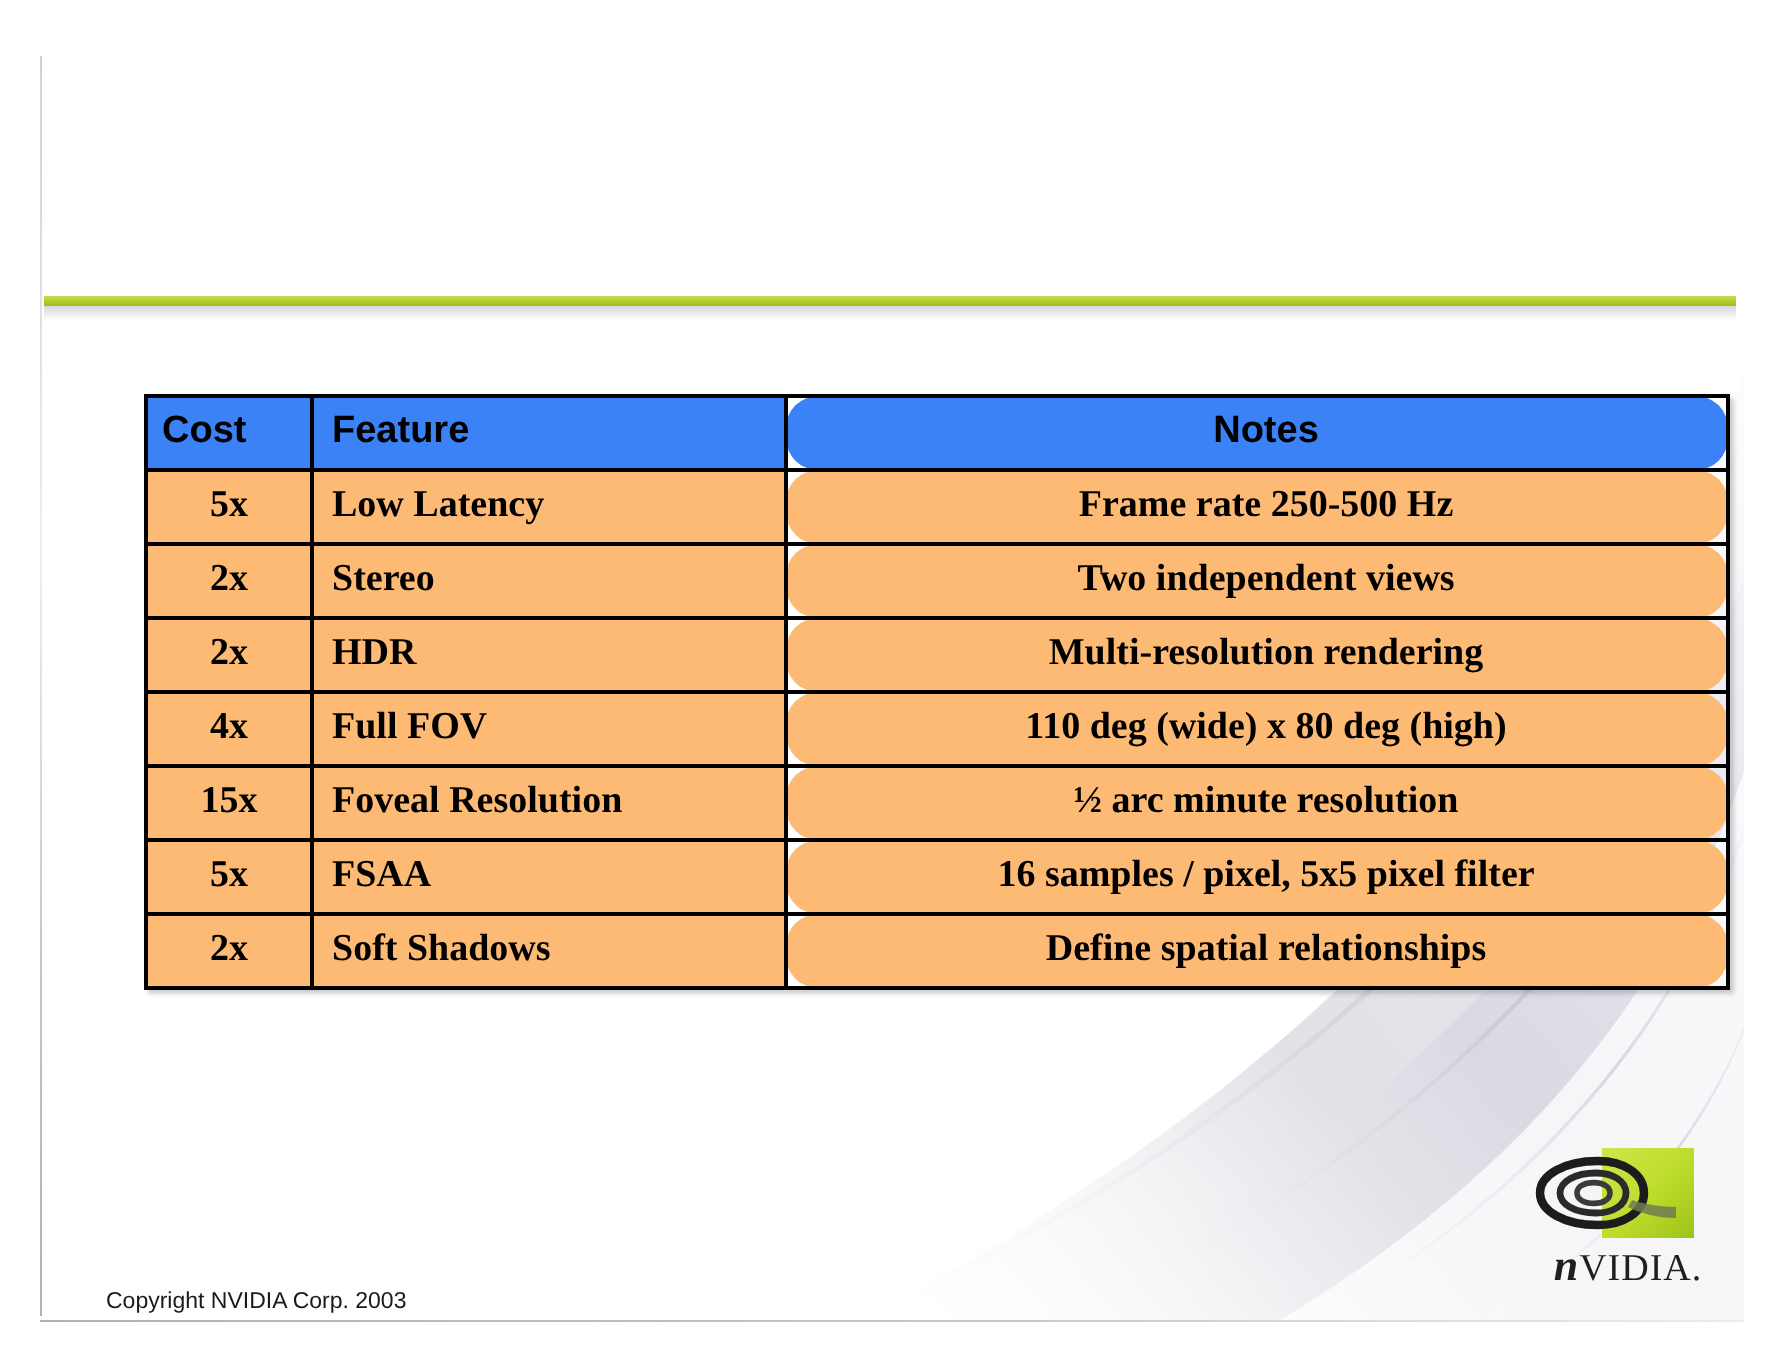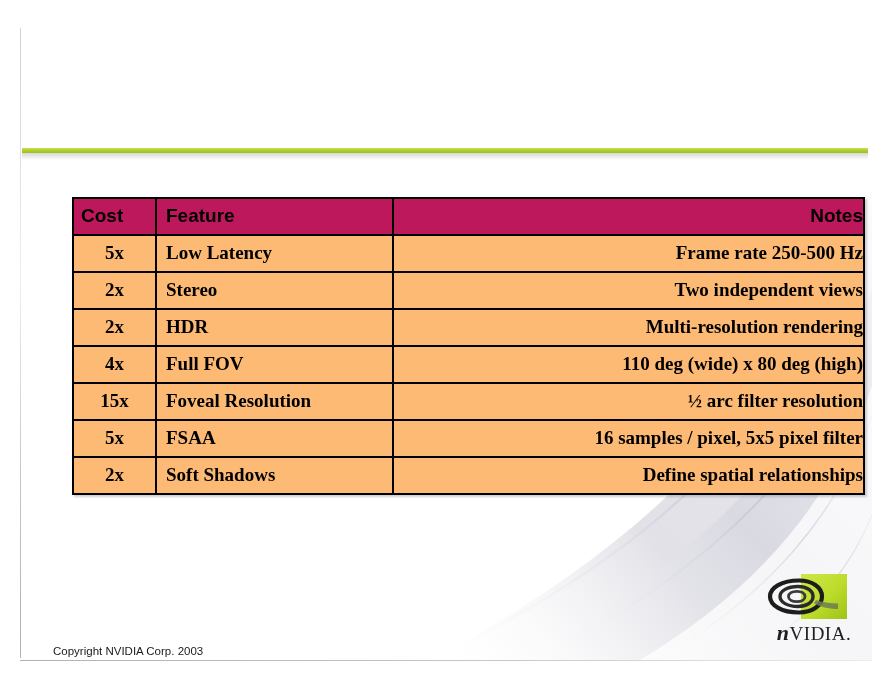--- a/index.html
+++ b/index.html
@@ -98,29 +98,29 @@
   .sum-table th, .sum-table td {
     border: 2px solid #000000;
     font-size: 19px;
     font-weight: bold;
     color: #000000;
     height: 34px;
     padding: 0 0 1px 0;
     line-height: 1.05;
   }
   .sum-table thead th {
-    background: #be185d;
+    background: #3b82f6;
   }
   .sum-table tbody td {
     background: #fdba74;
     font-family: Liberation Serif, serif;
   }
   .col-cost   { width: 74px;  text-align: center; }
   .col-feat   { width: 226px; text-align: left; padding-left: 9px !important; }
-  .col-notes  { width: 460px; text-align: right; padding-left: 9px !important; }
+  .col-notes  { width: 460px; text-align: center; padding-left: 9px !important; border-radius: 16px; }
   th.col-cost { text-align: left; padding-left: 7px !important; }
 
   
   .total {
     position: absolute;
     left: 0;
     top: 567px;
     width: 892px;
     text-align: center;
     font-size: 66px;
@@ -231,21 +231,21 @@
         <td class="col-notes">Multi-resolution rendering</td>
       </tr>
       <tr>
         <td class="col-cost">4x</td>
         <td class="col-feat">Full FOV</td>
         <td class="col-notes">110 deg (wide) x 80 deg (high)</td>
       </tr>
       <tr>
         <td class="col-cost">15x</td>
         <td class="col-feat">Foveal Resolution</td>
-        <td class="col-notes">½ arc filter resolution</td>
+        <td class="col-notes">½ arc minute resolution</td>
       </tr>
       <tr>
         <td class="col-cost">5x</td>
         <td class="col-feat">FSAA</td>
         <td class="col-notes">16 samples / pixel, 5x5 pixel filter</td>
       </tr>
       <tr>
         <td class="col-cost">2x</td>
         <td class="col-feat">Soft Shadows</td>
         <td class="col-notes">Define spatial relationships</td>

